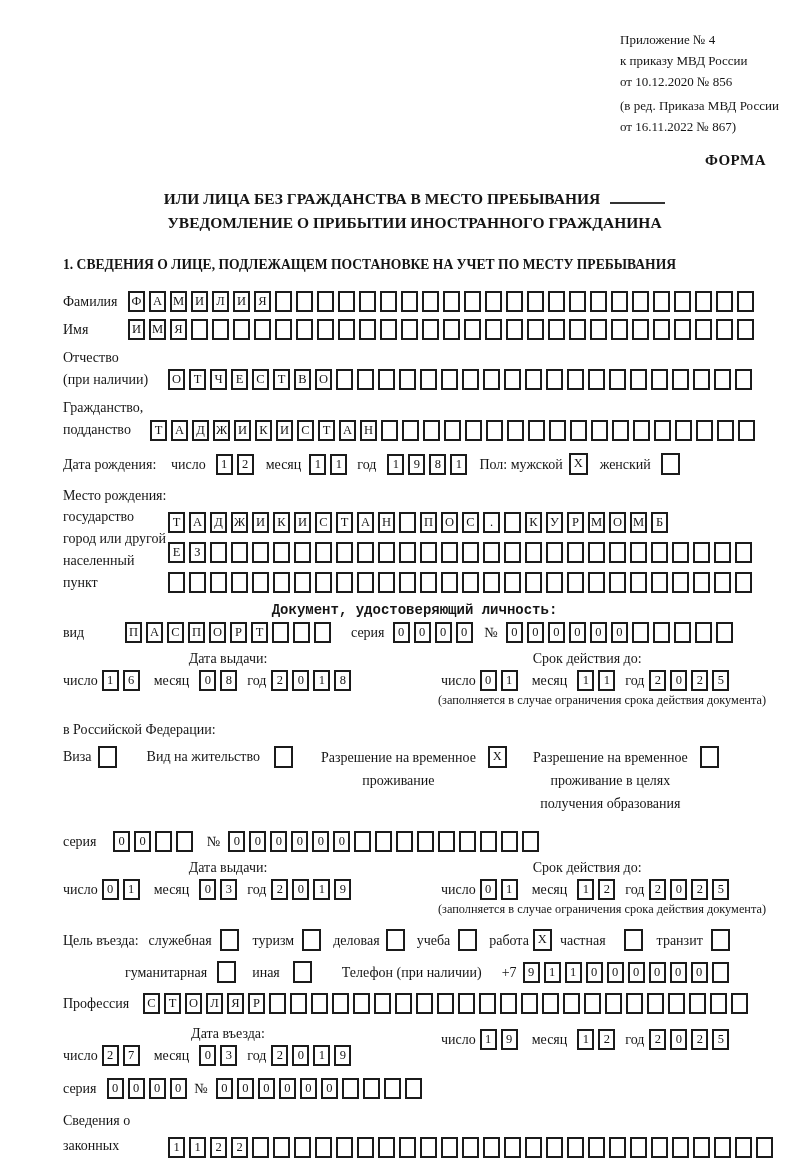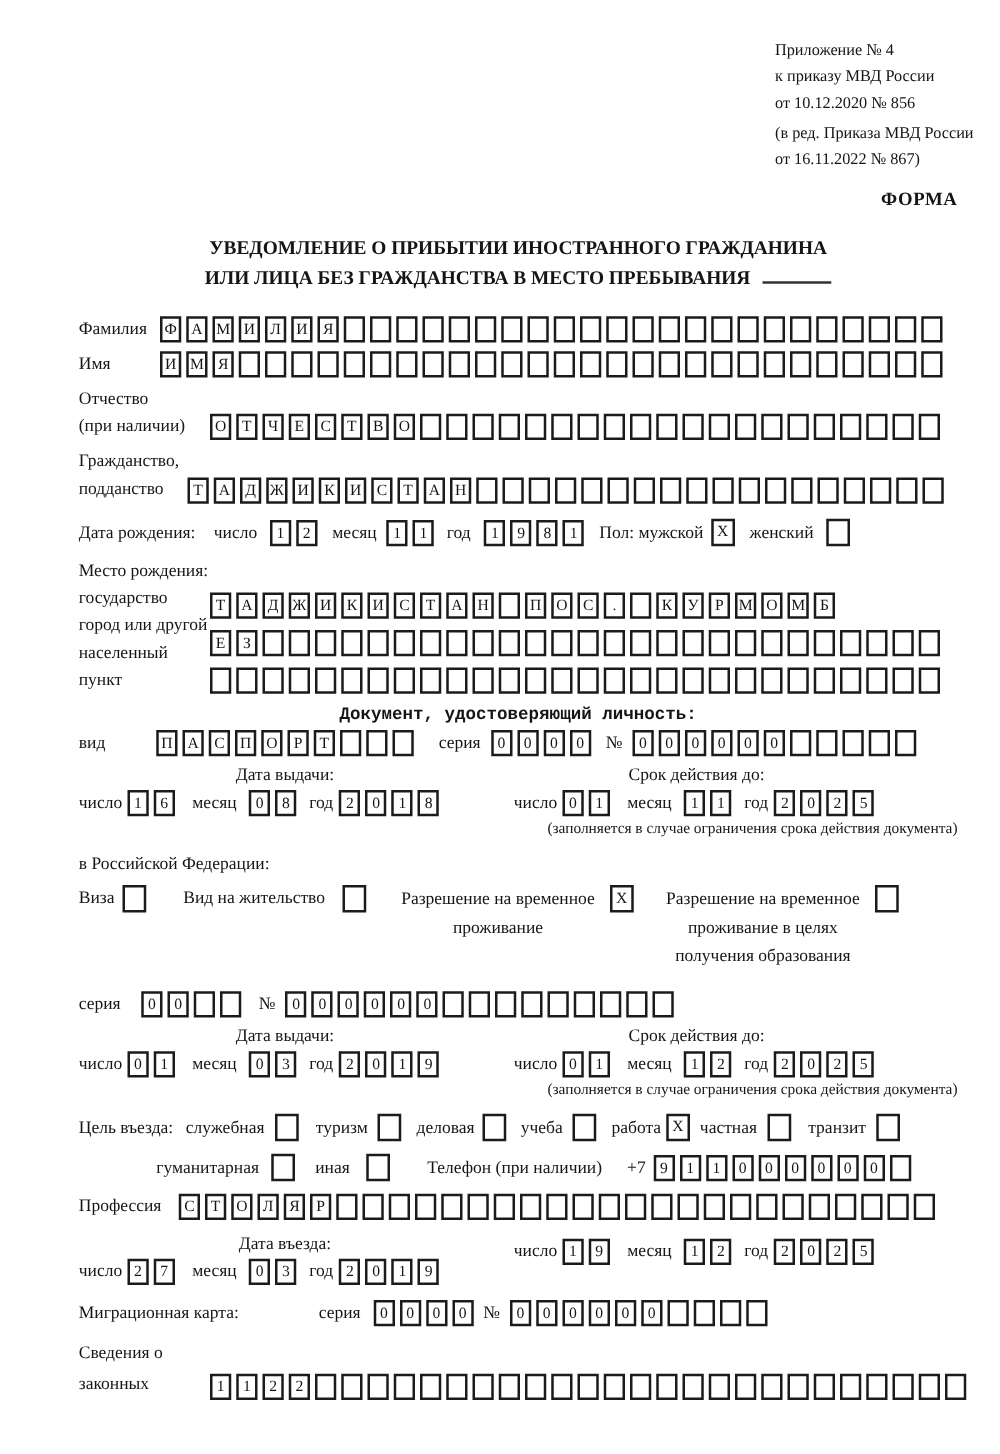--- a/index.html
+++ b/index.html
@@ -20,21 +20,21 @@
   .boxes { display:flex; flex:none; }
   .cb { box-sizing:border-box; width:17px; height:21px; border:2px solid #1b1b1b; margin-right:4px;
         font-size:12.5px; line-height:16px; text-align:center; flex:none; background:#fff; }
   .chk .cb { width:19px; height:22px; }
   .stack > .boxes { margin-top:0; }
   .stack > .boxes + .boxes { margin-top:9px; }
 
   .center-bold { width:703px; text-align:center; font-weight:bold; font-size:14px; margin-top:9px;font-family:Liberation Mono, monospace; }
   .twocol { display:flex; margin-top:8px; }
   .dcol1 { flex:none; width:330px; }
-  .dcol2 { flex:none; margin-left:18px; }
+  .dcol2 { flex:none; margin-left:48px; }
   .dhead { text-align:center; font-size:14px; }
   .daterow { display:flex; align-items:flex-start; margin-top:3px; }
   .note { font-size:12.3px; margin-top:2px; }
   .right { width:703px; text-align:right; }
   .intro { font-size:14px; line-height:1.7; margin-top:10px; }
 
   .permits { display:flex; align-items:flex-start; margin-top:4px; }
   .permit { display:flex; align-items:flex-start; }
   .plines { font-size:14px; line-height:1.65; text-align:center; }
   .m8 { margin-left:8px; } .m6 { margin-right:6px; }
@@ -48,24 +48,25 @@
     <div>Приложение № 4</div>
     <div>к приказу МВД России</div>
     <div>от 10.12.2020 № 856</div>
     <div class="ref-ed">(в ред. Приказа МВД России</div>
     <div>от 16.11.2022 № 867)</div>
   </div>
 
   <div class="forma">ФОРМА</div>
 
   <div class="title">
+    <div><span>ИЛИ ЛИЦА БЕЗ ГРАЖДАНСТВА В МЕСТО ПРЕБЫВАНИЯ</span><span class="tunder"></span></div>
     <div>УВЕДОМЛЕНИЕ О ПРИБЫТИИ ИНОСТРАННОГО ГРАЖДАНИНА</div>
-    <div><span>ИЛИ ЛИЦА БЕЗ ГРАЖДАНСТВА В МЕСТО ПРЕБЫВАНИЯ</span><span class="tunder"></span></div>
-  </div>
-
+  </div>
+
+  <div class="sec-head">1. СВЕДЕНИЯ О ЛИЦЕ, ПОДЛЕЖАЩЕМ ПОСТАНОВКЕ НА УЧЕТ ПО МЕСТУ ПРЕБЫВАНИЯ</div>
 
   <div class="row" style="margin-top:18px">
     <span class="lbl" style="width:65px">Фамилия</span>
     <span class="boxes">
         <span class="cb">Ф</span>
         <span class="cb">А</span>
         <span class="cb">М</span>
         <span class="cb">И</span>
         <span class="cb">Л</span>
         <span class="cb">И</span>
@@ -549,21 +550,21 @@
         <span class="cb"></span>
       </span>
     <span class="lbl" style="margin-left:8px;margin-right:8px">учеба</span>
     <span class="boxes chk">
         <span class="cb"></span>
       </span>
     <span class="lbl" style="margin-left:8px;margin-right:4px">работа</span>
     <span class="boxes chk">
         <span class="cb">X</span>
       </span>
-    <span class="lbl" style="margin-left:4px;margin-right:8px">частная</span>
+    <span class="lbl" style="margin-left:4px;margin-right:18px">частная</span>
     <span class="boxes chk">
         <span class="cb"></span>
       </span>
     <span class="lbl" style="margin-left:10px;margin-right:8px">транзит</span>
     <span class="boxes chk">
         <span class="cb"></span>
       </span>
   </div>
 
   <div class="row" style="margin-top:10px;margin-left:62px">
@@ -666,21 +667,20 @@
             <span class="cb">2</span>
             <span class="cb">0</span>
             <span class="cb">2</span>
             <span class="cb">5</span>
           </span>
       </div>
     </div>
   </div>
 
   <div class="row" style="margin-top:12px">
-    <span class="lbl" style="width:192px">Миграционная карта:</span>
     <span class="lbl" style="margin-right:10px">серия</span>
     <span class="boxes">
         <span class="cb">0</span>
         <span class="cb">0</span>
         <span class="cb">0</span>
         <span class="cb">0</span>
       </span>
     <span class="lbl" style="margin:0 8px 0 4px">№</span>
     <span class="boxes">
         <span class="cb">0</span>

